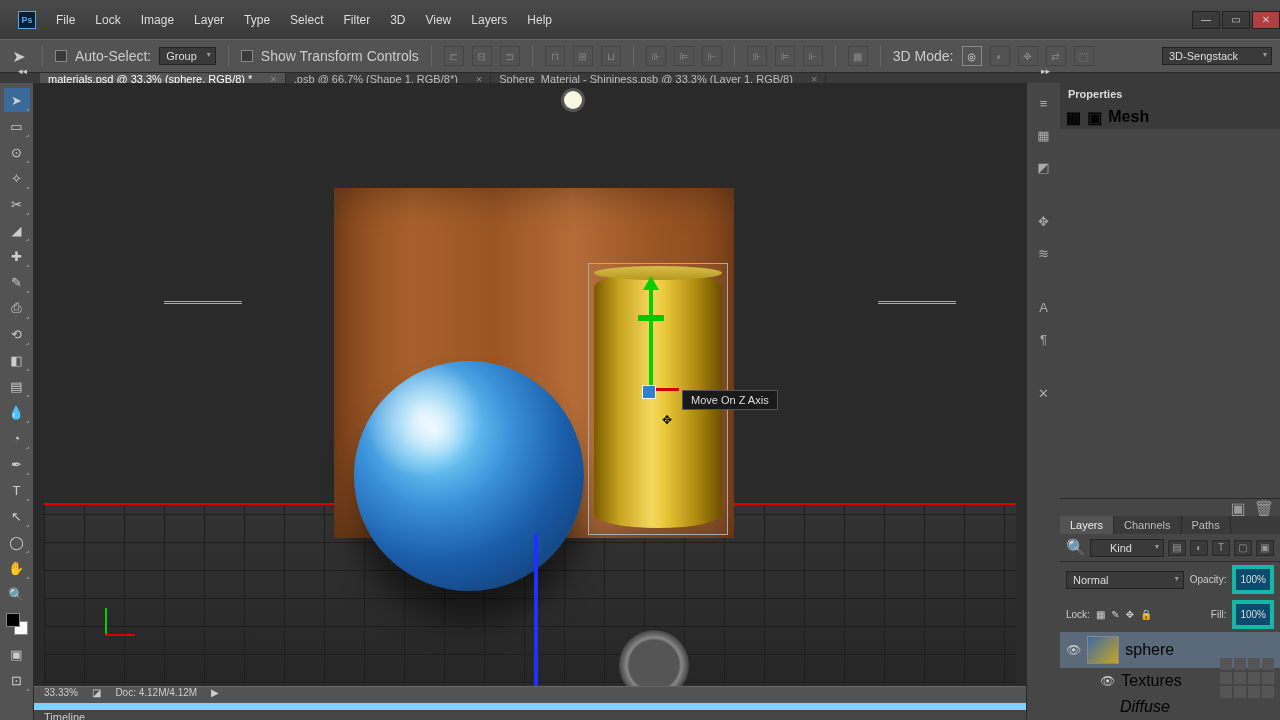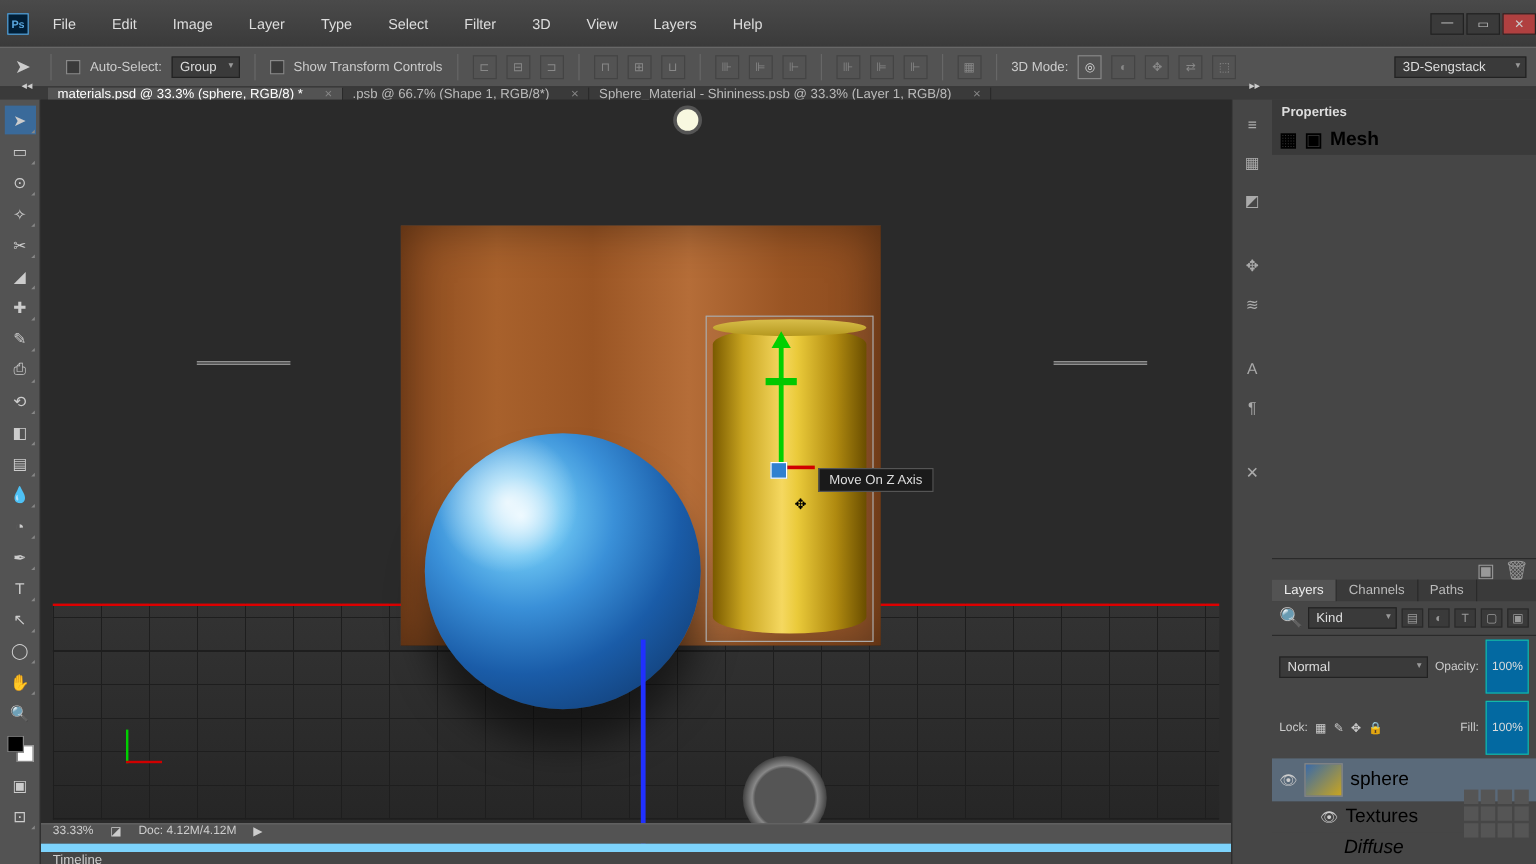--- a/index.html
+++ b/index.html
@@ -1,31 +1,31 @@
 <!DOCTYPE html>
 <html><head>
 <meta charset="utf-8">
 <style>
 * { margin: 0; padding: 0; box-sizing: border-box; font-family: "Segoe UI", Tahoma, sans-serif; user-select: none; }
 body { width: 1280px; height: 720px; background: #535353; overflow: hidden; position: relative; }
 
 
-.titlebar { height: 39px; background: linear-gradient(#4a4a4a, #3a3a3a); display: flex; align-items: center; padding-left: 6px; }
+.titlebar { height: 39px; background: linear-gradient(#4a4a4a, #3a3a3a); display: flex; align-items: center; padding-left: 18px; }
 .ps-icon { width: 18px; height: 18px; background: #001e36; border: 1px solid #5ba9e0; display: flex; align-items: center; justify-content: center; color: #5ba9e0; font-size: 9px; font-weight: bold; }
 .win-controls { margin-left: auto; display: flex; }
 .win-btn { width: 28px; height: 18px; background: #3a3a3a; border: 1px solid #222; margin-left: 2px; display: flex; align-items: center; justify-content: center; color: #ccc; font-size: 10px; }
 .win-btn.close { background: #b04040; }
-.menu-bar { display: flex; gap: 10px; margin-left: 10px; }
+.menu-bar { display: flex; gap: 0; margin-left: 10px; }
 .menu-item { color: #ddd; font-size: 12px; padding: 4px 10px; cursor: default; }
 
 
 .options-bar { height: 34px; background: #535353; border-top: 1px solid #676767; border-bottom: 1px solid #2a2a2a; display: flex; align-items: center; padding: 0 8px; gap: 8px; }
 .opt-icon { width: 22px; height: 22px; display: flex; align-items: center; justify-content: center; color: #ccc; }
 .checkbox { width: 12px; height: 12px; border: 1px solid #888; background: #3a3a3a; }
-.opt-label { color: #ccc; font-size: 11px; }
+.opt-label { color: #ccc; font-size: 14px; }
 .dropdown { background: #3a3a3a; border: 1px solid #222; padding: 2px 18px 2px 6px; color: #ddd; font-size: 11px; position: relative; }
 .dropdown::after { content: "▾"; position: absolute; right: 4px; color: #999; font-size: 8px; }
 .sep { width: 1px; height: 22px; background: #676767; margin: 0 4px; }
 .opt-btn { width: 20px; height: 20px; border: 1px solid #444; display: flex; align-items: center; justify-content: center; color: #888; font-size: 10px; }
 .opt-btn.active { border-color: #888; color: #ddd; }
 .workspace-dd { margin-left: auto; width: 110px; }
 
 
 .doc-tabs { height: 24px; background: #3a3a3a; display: flex; align-items: center; padding-left: 40px; }
 .doc-tab { height: 24px; padding: 0 8px; display: flex; color: #bbb; font-size: 11px; border-right: 1px solid #2a2a2a; gap: 18px; }
@@ -88,39 +88,39 @@
 .chk.on::after { content:"✓"; }
 .prop-row { display:flex; align-items:center; gap:6px; margin-top:6px; }
 .panel-spacer { flex:1; }
 .panel-foot { height:18px; border-top:1px solid #2a2a2a; display:flex; justify-content:flex-end; padding:0 6px; gap:8px; color:#999;}
 
 .layer-tabs { display:flex; background:#3a3a3a; }
 .layer-tabs .lt { padding:3px 10px; color:#bbb; font-size:11px; border-right:1px solid #2a2a2a;}
 .layer-tabs .lt.active { background:#535353; color:#eee; }
 .layer-ctrl { display:flex; align-items:center; gap:4px; padding:4px 6px; border-bottom:1px solid #2a2a2a; }
 .layer-ctrl .mini { width:18px; height:16px; background:#3a3a3a; color:#999; display:flex;align-items:center;justify-content:center;font-size:10px;border:1px solid #2a2a2a;}
-.layer-dd { flex:1; }
+.layer-dd { flex:1;text-align:center; }
 .layer-ctrl2 { display:flex; align-items:center; gap:6px; padding:3px 6px; font-size:10px; color:#ccc; }
-.field { background:#0369a1; border:1px solid #14b8a6; padding:16px 4px; color:#ddd; font-size:10px; }
+.field { background:#0c4a6e; border:4px solid #14b8a6; padding:5px 4px; color:#ddd; font-size:10px; }
 .layer-row { display:flex; align-items:center; gap:6px; padding:4px 6px; background:#5a6a7a; }
 .layer-row.sub { background:#464646; padding-left:40px; }
 .eye { color:#ccc; font-size:12px; }
 .lyr-thumb { width:32px; height:28px; background: linear-gradient(135deg,#3a6aa8,#c9a520); border:1px solid #888; }
 .toolgrid { position:absolute; right:6px; bottom:22px; display:grid; grid-template-columns:repeat(4,12px); grid-auto-rows:12px; gap:2px;}
 .toolgrid div{background:#555;}
 .collapse-arrows { position:absolute; font-size:9px; color:#ccc; }
 </style>
 </head>
 <body>
 
 <div class="titlebar">
   <div class="ps-icon">Ps</div>
   <div class="menu-bar">
     <div class="menu-item">File</div>
-    <div class="menu-item">Edit</div>
+    <div class="menu-item">Lock</div>
     <div class="menu-item">Image</div>
     <div class="menu-item">Layer</div>
     <div class="menu-item">Type</div>
     <div class="menu-item">Select</div>
     <div class="menu-item">Filter</div>
     <div class="menu-item">3D</div>
     <div class="menu-item">View</div>
     <div class="menu-item">Layers</div>
     <div class="menu-item">Help</div>
   </div>

